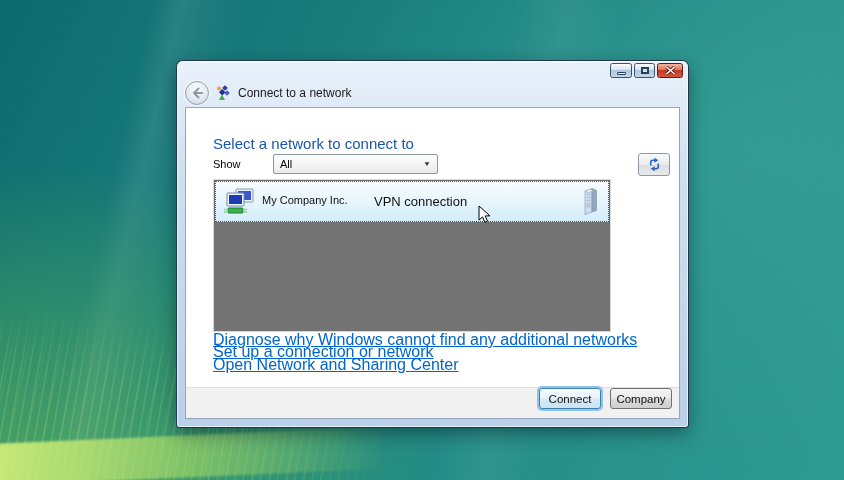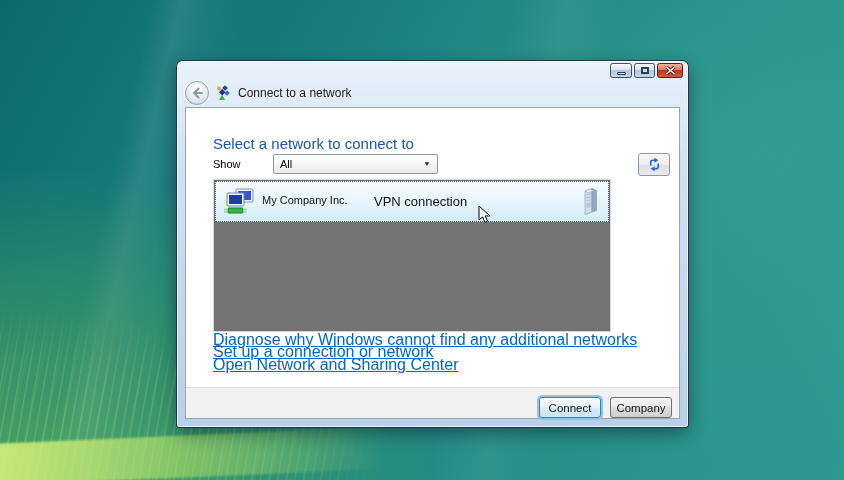--- a/index.html
+++ b/index.html
@@ -111,21 +111,21 @@
   .net-name { position:absolute; left:47px; top:13px; font-size:11px; color:#111; }
   .net-type { position:absolute; left:159px; top:13px; font-size:13px; color:#111; }
   .tower-icon { position:absolute; right:11px; top:7px; width:17px; height:27px; }
 
   .links { position:absolute; left:27px; top:226px; display:flex; flex-direction:column; }
   .links a { font-size:16px; color:#0066cc; text-decoration:underline; line-height:12.4px; cursor:pointer; }
 
   .footer {
     position:absolute; left:0; right:0; bottom:0; height:31px;
     background:#f1f1f1; border-top:1px solid #dfdfdf;
-    display:flex; align-items:flex-end; justify-content:flex-end; gap:9px; padding-right:7px;
+    display:flex; align-items:flex-start; justify-content:flex-end; gap:9px; padding-right:7px;
   }
   .btn {
     width:62px; height:21px; font-size:11.5px; color:#111; font-family:"Liberation Sans",sans-serif;
     border:1px solid #707070; border-radius:3px;
     background: linear-gradient(180deg, #f4f4f4 0%, #ebebeb 48%, #dcdcdc 52%, #cfcfcf 100%);
   }
   .btn-default {
     border:1px solid #3c7fb1;
     box-shadow: 0 0 0 2px #8fc3e8;
     background: linear-gradient(180deg, #f5fafd 0%, #e8f3fa 48%, #d6e9f6 52%, #cbe3f3 100%);

